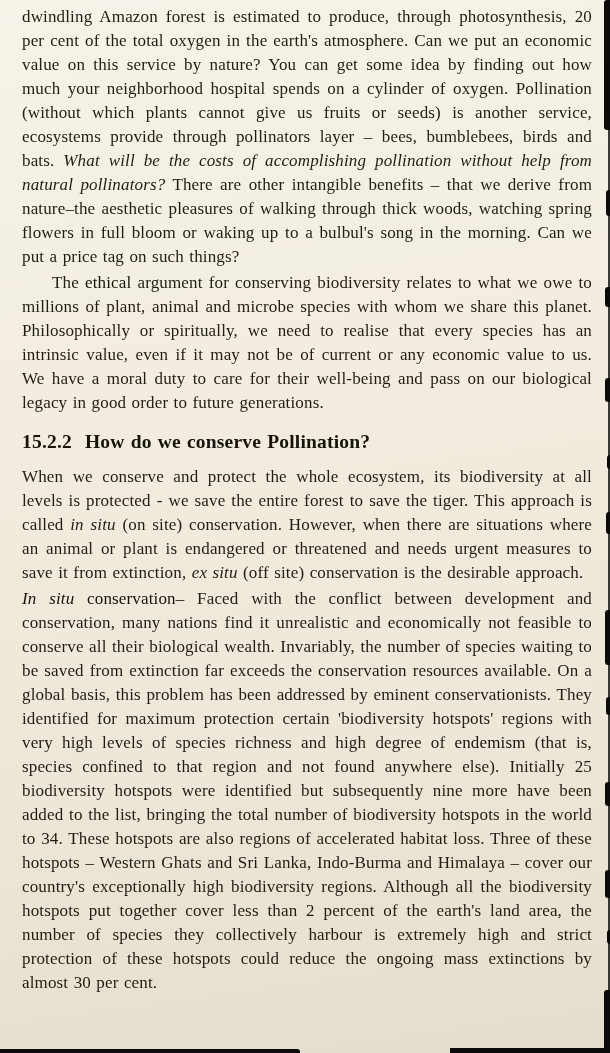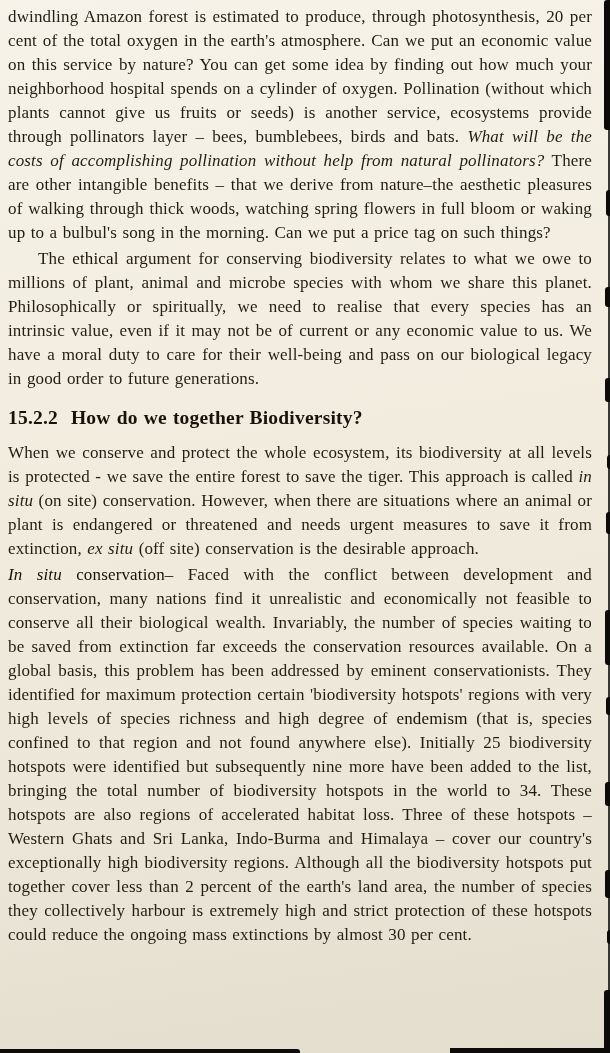--- a/index.html
+++ b/index.html
@@ -16,21 +16,21 @@
       rgba(255,255,255,0.00) 30%,
       rgba(120,100,60,0.05) 70%,
       rgba(90,75,45,0.10) 100%);
     color: #221d13;
     font-family: "Liberation Serif", "DejaVu Serif", serif;
   }
 
   .page-text {
     position: absolute;
     top: 5px;
-    left: 8px;
+    left: 22px;
     right: 18px;
     font-size: 17px;
     line-height: 24px;
     text-align: justify;
     letter-spacing: 0.15px;
     word-spacing: 1px;
   }
 
   .para { margin-bottom: 2px; }
   .para.indent { text-indent: 30px; }
@@ -73,21 +73,21 @@
   }
 </style>
 </head>
 <body>
 
 <div class="page" style="background-color: rgb(243, 238, 225); color: rgb(34, 29, 19); --edge-color: #0d0b09;">
 
   <div class="page-text">
       <p class="para"><span>dwindling Amazon forest is estimated to produce, through photosynthesis, 20 per cent of the total oxygen in the earth's atmosphere. Can we put an economic value on this service by nature? You can get some idea by finding out how much your neighborhood hospital spends on a cylinder of oxygen. Pollination (without which plants cannot give us fruits or seeds) is another service, ecosystems provide through pollinators layer – bees, bumblebees, birds and bats. </span><span class="italic">What will be the costs of accomplishing pollination without help from natural pollinators?</span><span> There are other intangible benefits – that we derive from nature–the aesthetic pleasures of walking through thick woods, watching spring flowers in full bloom or waking up to a bulbul's song in the morning. Can we put a price tag on such things?</span></p>
       <p class="para indent"><span>The </span><span class="bold">ethical</span><span> argument for conserving biodiversity relates to what we owe to millions of plant, animal and microbe species with whom we share this planet. Philosophically or spiritually, we need to realise that every species has an intrinsic value, even if it may not be of current or any economic value to us. We have a moral duty to care for their well-being and pass on our biological legacy in good order to future generations.</span></p>
-      <h2 class="section-heading"><span class="heading-number">15.2.2</span><span class="heading-title">How do we together Biodiversity?</span></h2>
+      <h2 class="section-heading"><span class="heading-number">15.2.2</span><span class="heading-title">How do we conserve Pollination?</span></h2>
       <p class="para"><span>When we conserve and protect the whole ecosystem, its biodiversity at all levels is protected - we save the entire forest to save the tiger. This approach is called </span><span class="italic">in situ</span><span> (on site) conservation. However, when there are situations where an animal or plant is endangered or threatened and needs urgent measures to save it from extinction, </span><span class="italic">ex situ</span><span> (off site) conservation is the desirable approach.</span></p>
       <p class="para"><span class="bold italic">In situ</span><span class="bold"> conservation– </span><span>Faced with the conflict between development and conservation, many nations find it unrealistic and economically not feasible to conserve all their biological wealth. Invariably, the number of species waiting to be saved from extinction far exceeds the conservation resources available. On a global basis, this problem has been addressed by eminent conservationists. They identified for maximum protection certain 'biodiversity hotspots' regions with very high levels of species richness and high degree of </span><span class="bold">endemism</span><span> (that is, species confined to that region and not found anywhere else). Initially 25 biodiversity hotspots were identified but subsequently nine more have been added to the list, bringing the total number of biodiversity hotspots in the world to 34. These hotspots are also regions of accelerated habitat loss. Three of these hotspots – Western Ghats and Sri Lanka, Indo-Burma and Himalaya – cover our country's exceptionally high biodiversity regions. Although all the biodiversity hotspots put together cover less than 2 percent of the earth's land area, the number of species they collectively harbour is extremely high and strict protection of these hotspots could reduce the ongoing mass extinctions by almost 30 per cent.</span></p>
     </div>
 
   <div class="edge-strip"></div>
 
   <div class="edge-blobs">
     <i style="top:0;height:130px;width:6px"></i>
     <i style="top:190px;height:26px;width:4px"></i>
     <i style="top:287px;height:20px;width:5px"></i>

